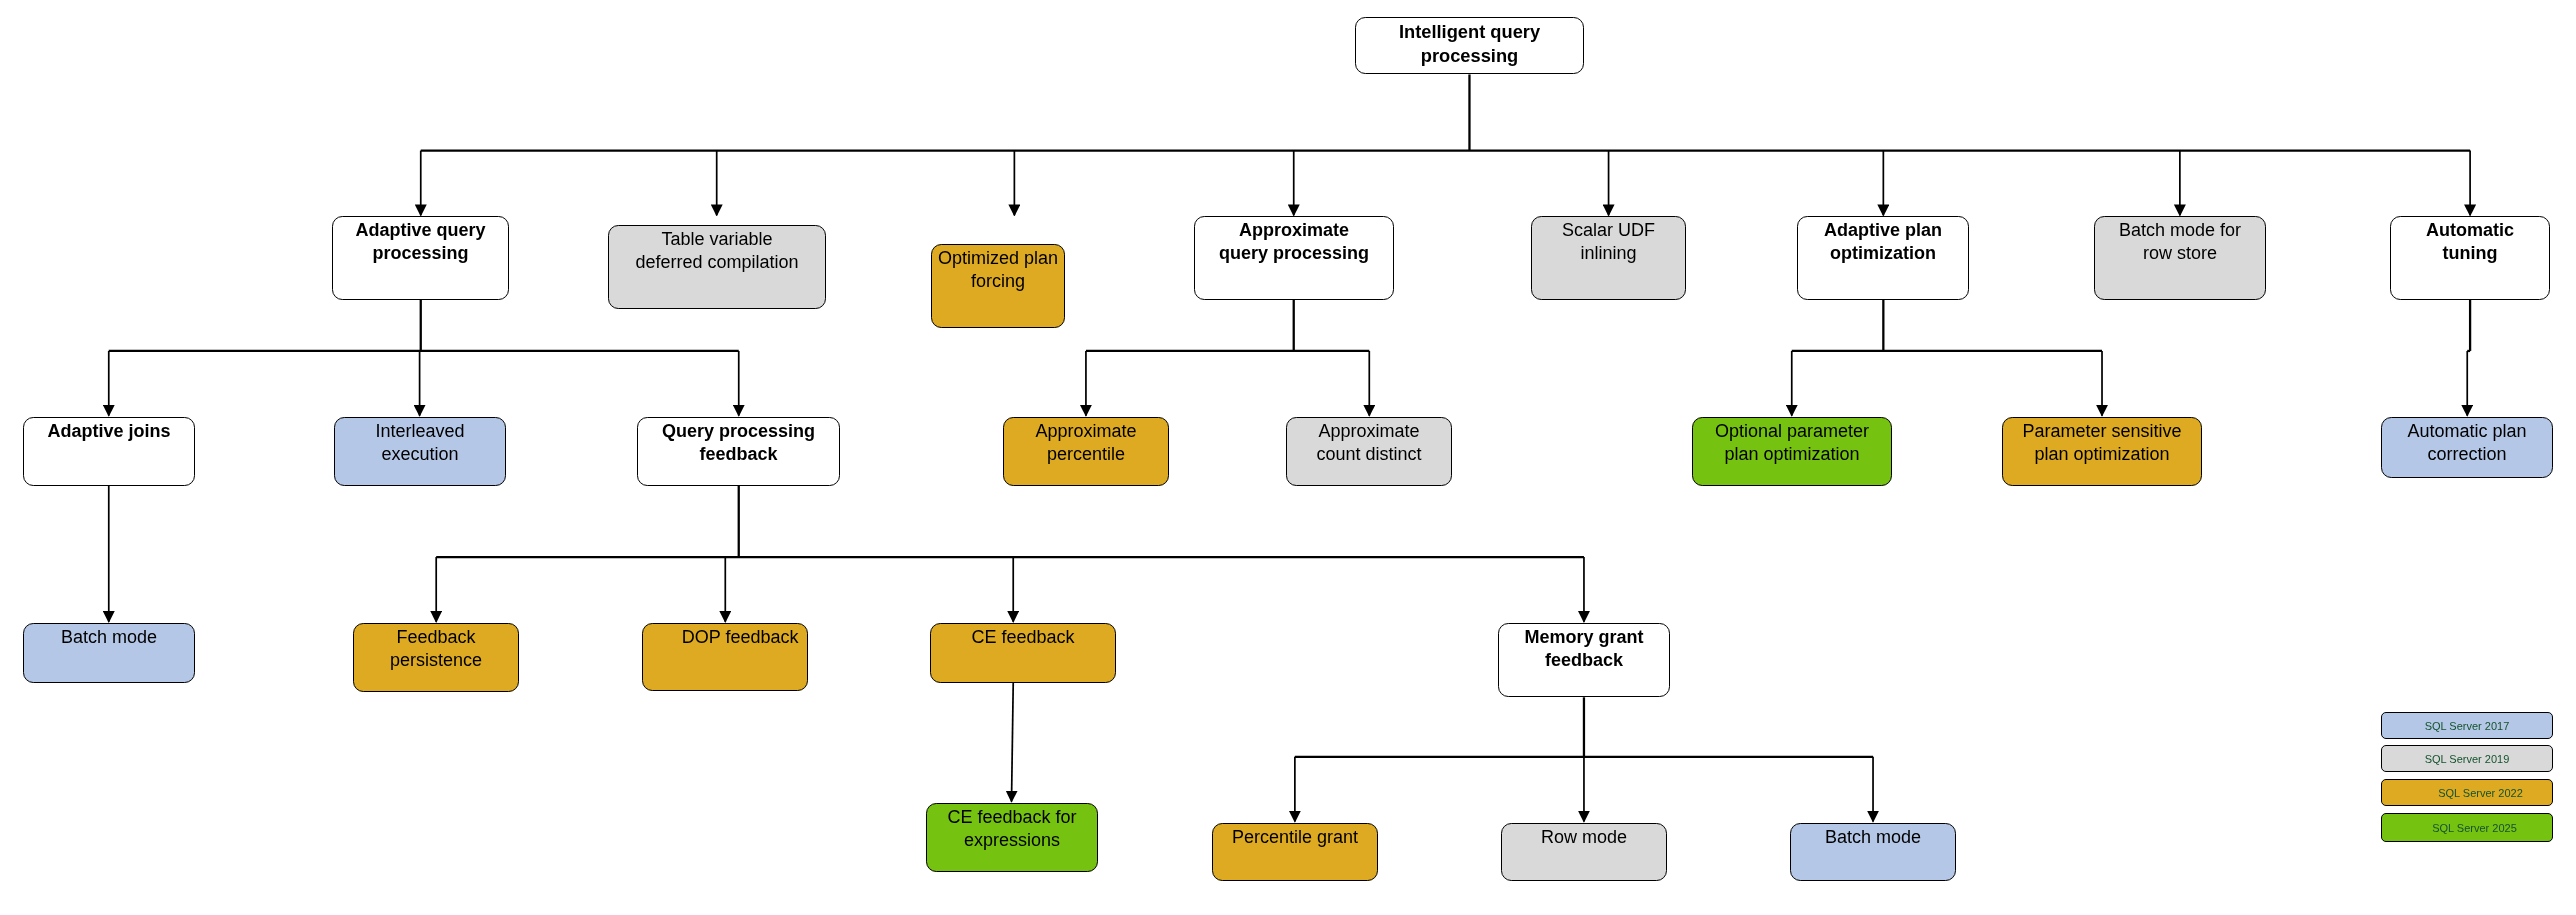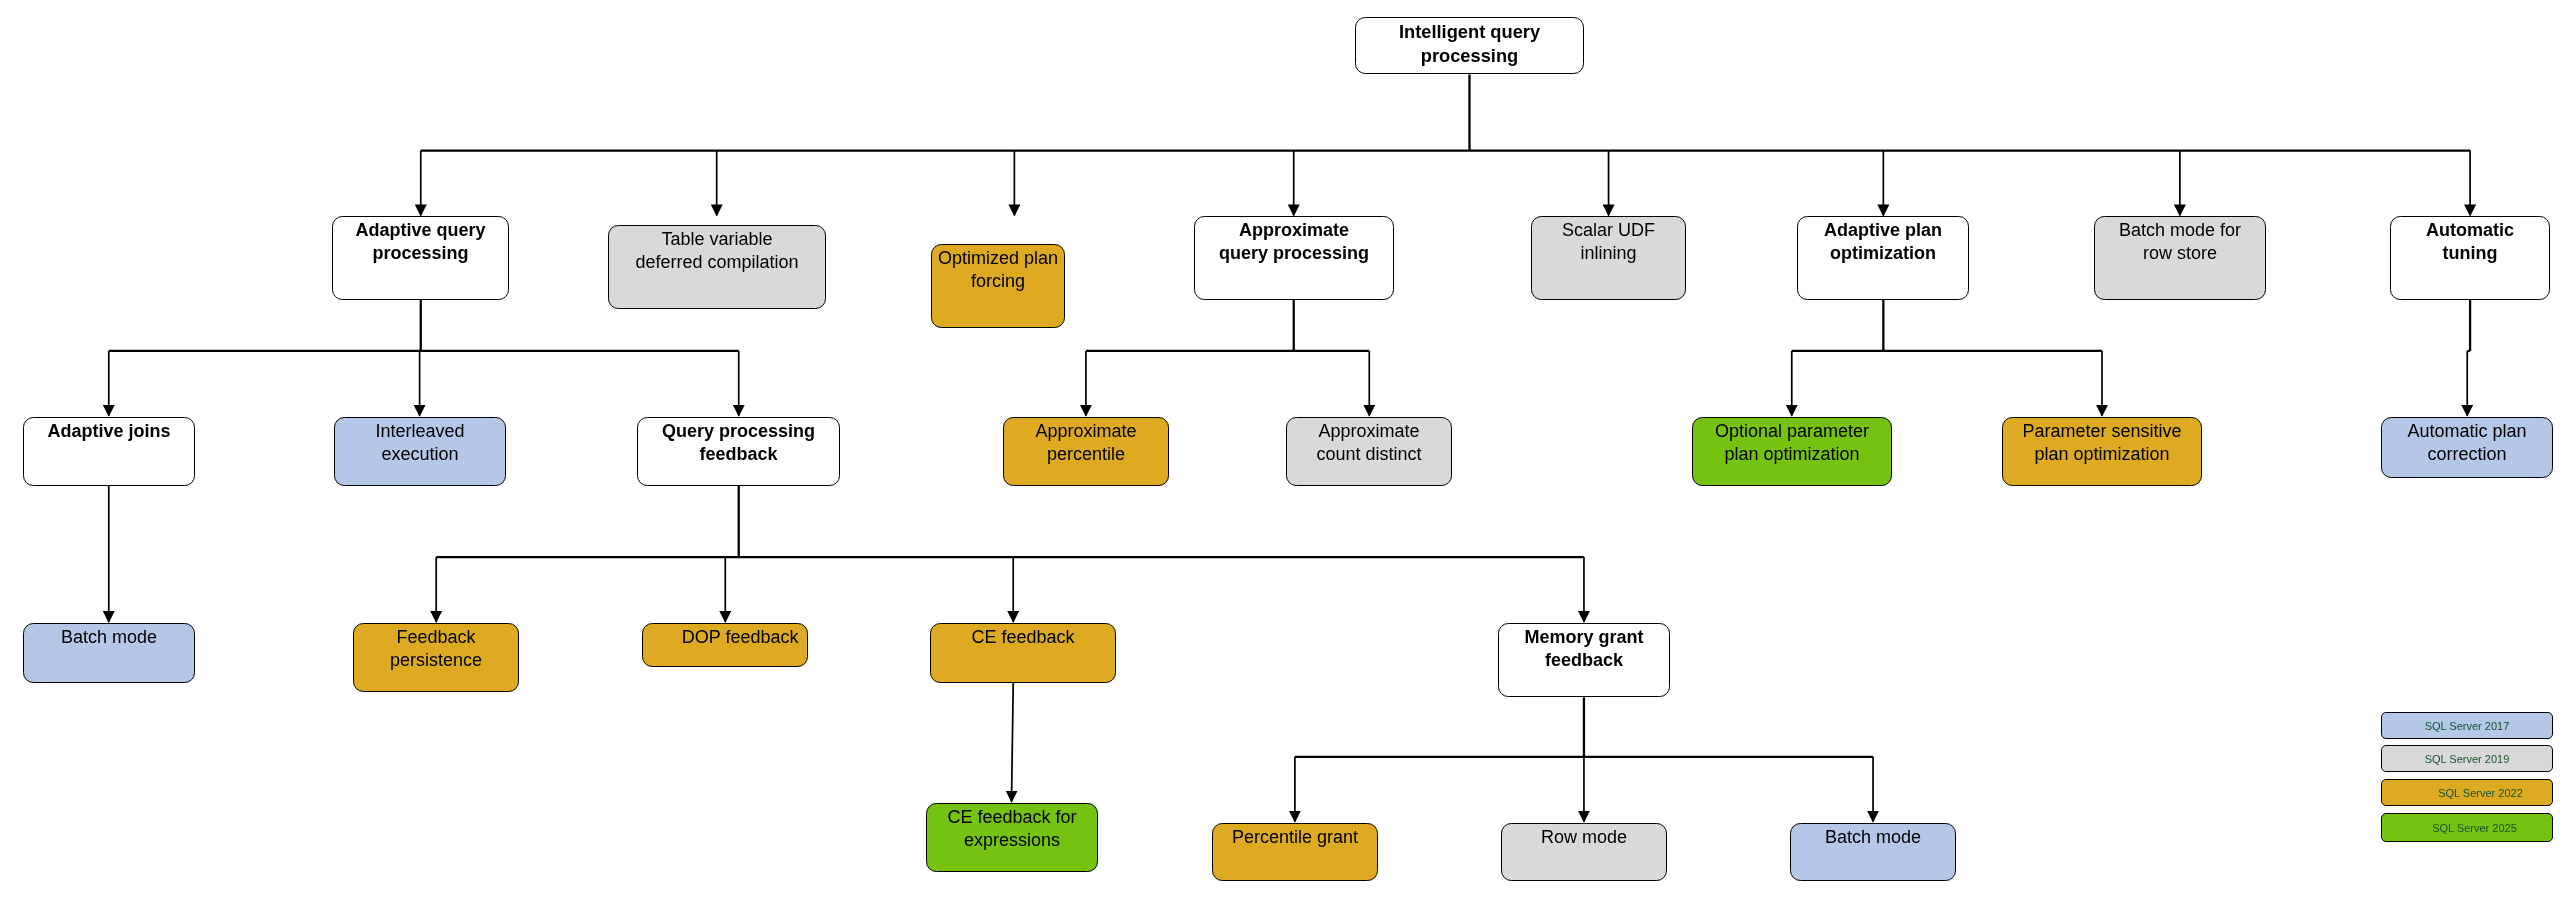--- a/index.html
+++ b/index.html
@@ -148,21 +148,21 @@
 count distinct</span></div>
       <div class="node fill-green" style="left: 1692px; top: 417px; width: 200px; height: 69px;"><span>Optional parameter
 plan optimization</span></div>
       <div class="node fill-amber" style="left: 2002px; top: 417px; width: 200px; height: 69px;"><span>Parameter sensitive
 plan optimization</span></div>
       <div class="node fill-blue" style="left: 2381px; top: 417px; width: 172px; height: 61px;"><span>Automatic plan
 correction</span></div>
       <div class="node fill-blue" style="left: 23px; top: 623px; width: 172px; height: 60px;"><span>Batch mode</span></div>
       <div class="node fill-amber" style="left: 353px; top: 623px; width: 166px; height: 69px;"><span>Feedback
 persistence</span></div>
-      <div class="node fill-amber" style="left: 642px; top: 623px; width: 166px; height: 44px; padding-left: 36px;"><span>DOP feedback</span></div>
+      <div class="node fill-amber" style="left: 642px; top: 623px; width: 166px; height: 68px; padding-left: 36px;"><span>DOP feedback</span></div>
       <div class="node fill-amber" style="left: 930px; top: 623px; width: 186px; height: 60px;"><span>CE feedback</span></div>
       <div class="node fill-white" style="font-weight: bold; left: 1498px; top: 623px; width: 172px; height: 74px;"><span>Memory grant
 feedback</span></div>
       <div class="node fill-green" style="left: 926px; top: 803px; width: 172px; height: 69px;"><span>CE feedback for
 expressions</span></div>
       <div class="node fill-amber" style="left: 1212px; top: 823px; width: 166px; height: 58px;"><span>Percentile grant</span></div>
       <div class="node fill-grey" style="left: 1501px; top: 823px; width: 166px; height: 58px;"><span>Row mode</span></div>
       <div class="node fill-blue" style="left: 1790px; top: 823px; width: 166px; height: 58px;"><span>Batch mode</span></div>
     </div>
   <div class="legend" id="legend-layer">

